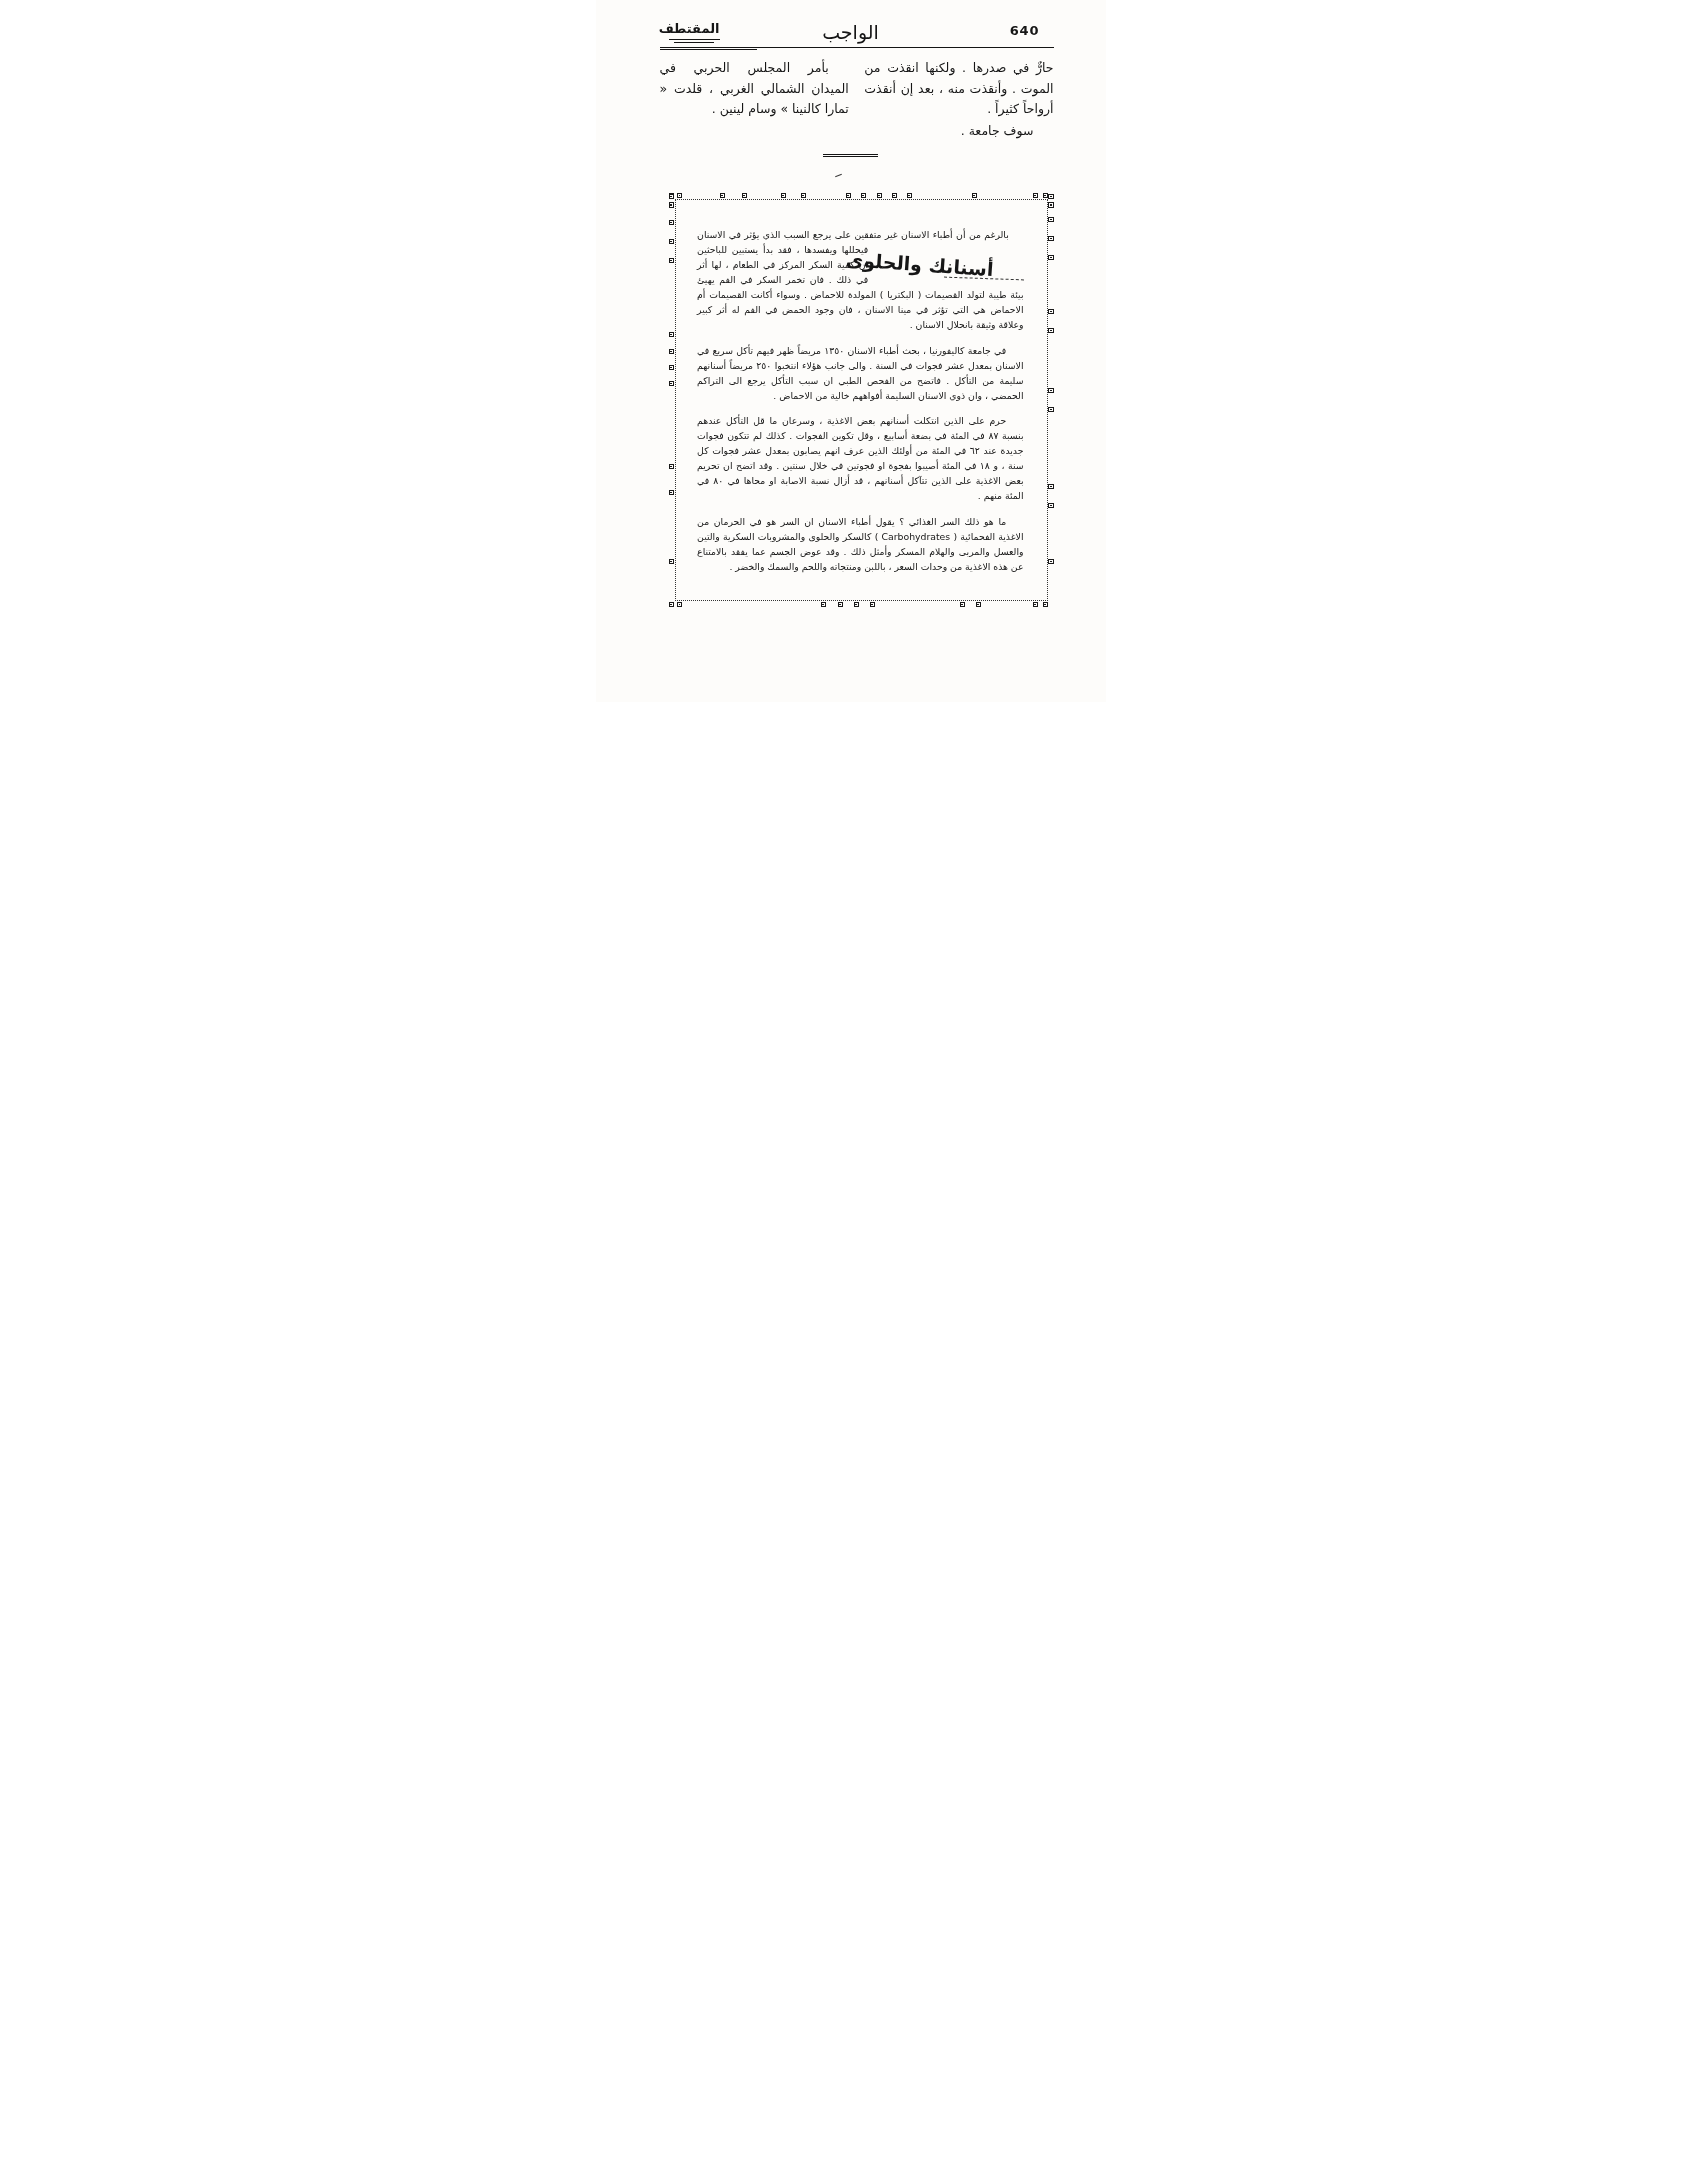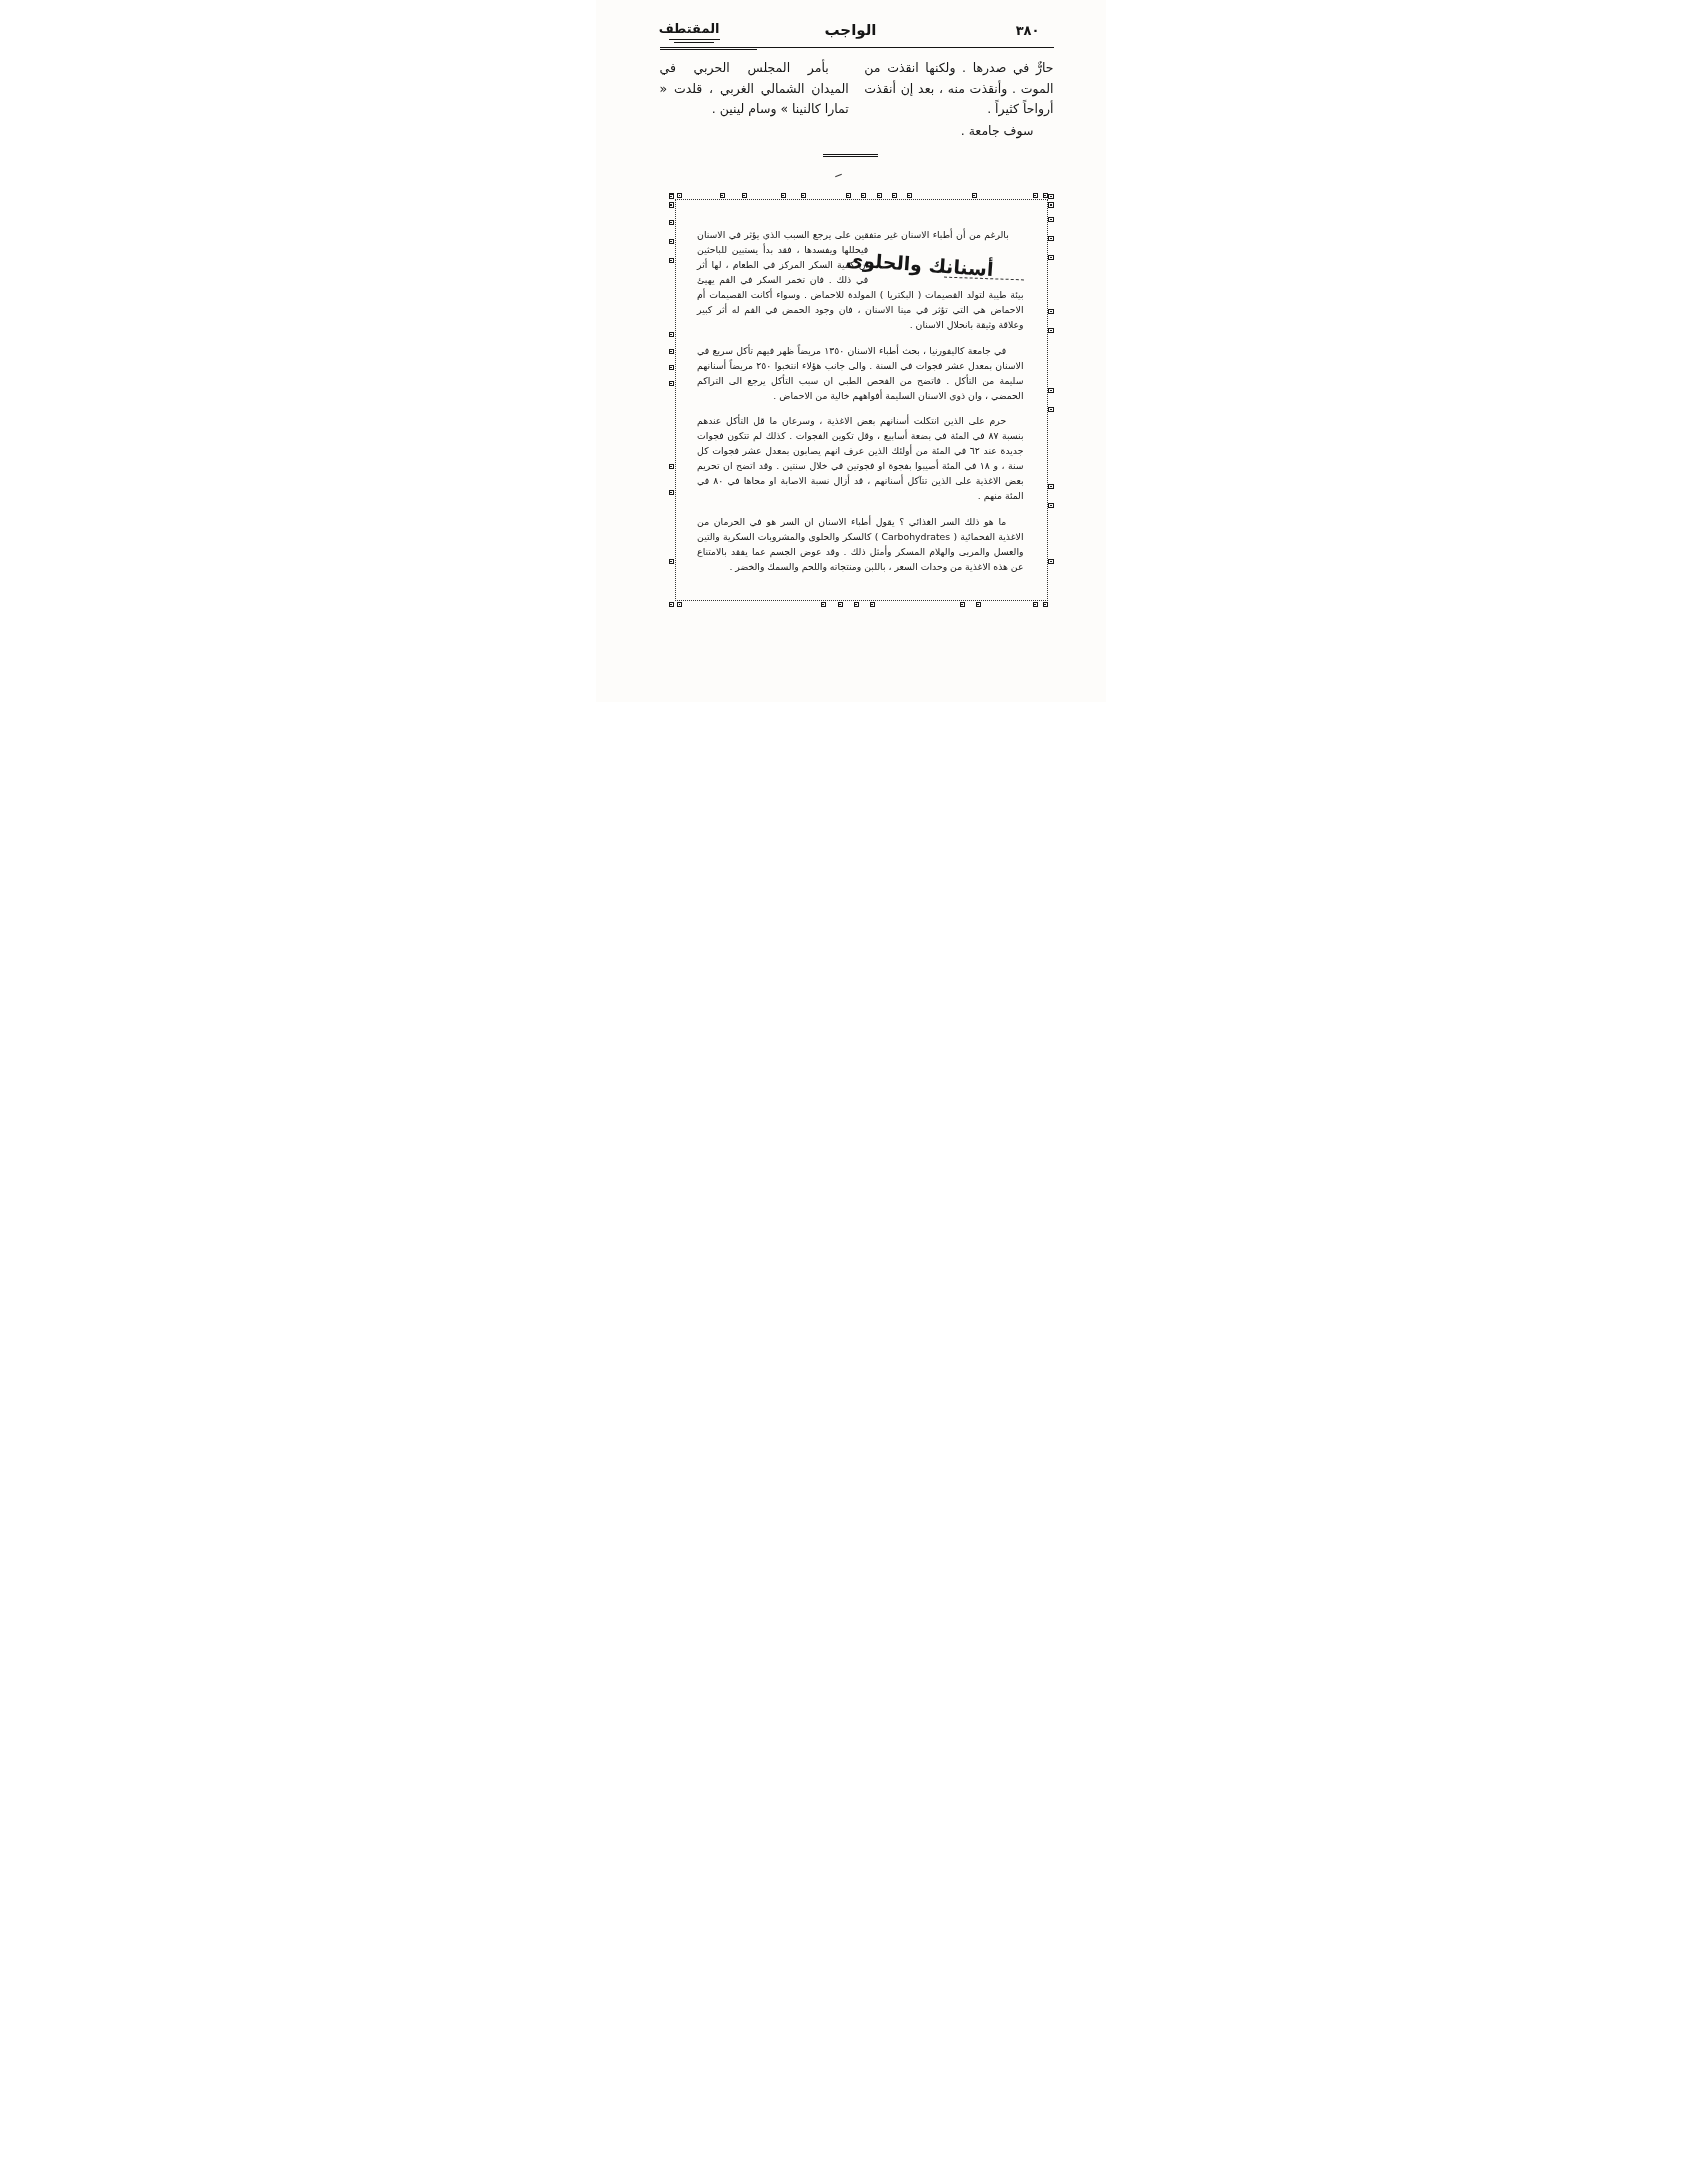--- a/index.html
+++ b/index.html
@@ -17,21 +17,21 @@
   }
 
   
   .page-header { position: relative; height: 46px; }
   .page-number {
     position: absolute; top: 22.5px; right: 66px;
     font-size: 13px; font-weight: bold; letter-spacing: 0.9px;
   }
   .journal-title {
     position: absolute; top: 21px; left: 50%; transform: translateX(-50%);
-    font-size: 15px; font-weight: bold;
+    font-size: 19px; font-weight: normal;
   }
   .magazine-name {
     position: absolute; top: 21px; left: 73px;
     width: 51px; text-align: center;
     font-size: 13px; font-weight: bold;
   }
   .magazine-underline-1 { border-top: 1.3px solid #141414; margin-top: 3px; }
   .magazine-underline-2 { border-top: 1.3px solid #141414; margin: 2.2px auto 0; width: 78%; }
 
   .header-rule {
@@ -125,21 +125,21 @@
     border-top: 0.9px dashed #333;
     transform: rotate(2deg);
   }
 </style>
 </head>
 <body>
 
 <div class="page">
 
   <header class="page-header">
-    <div class="page-number">٣٨٠</div>
+    <div class="page-number">640</div>
     <div class="journal-title">الواجب</div>
     <div class="magazine-name">
       <span>المقتطف</span>
       <div class="magazine-underline-1"></div>
       <div class="magazine-underline-2"></div>
     </div>
   </header>
 
   <div class="header-rule"></div>
 

